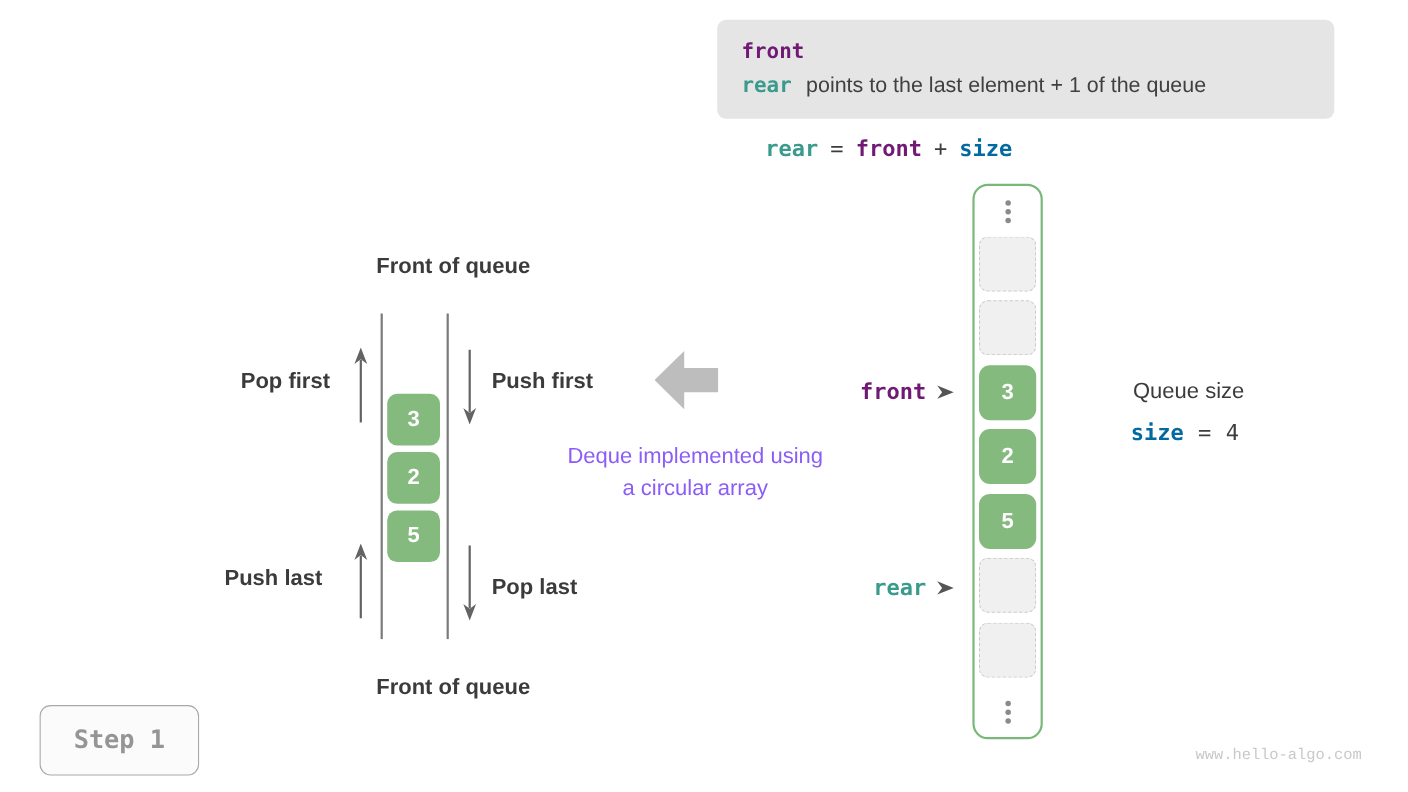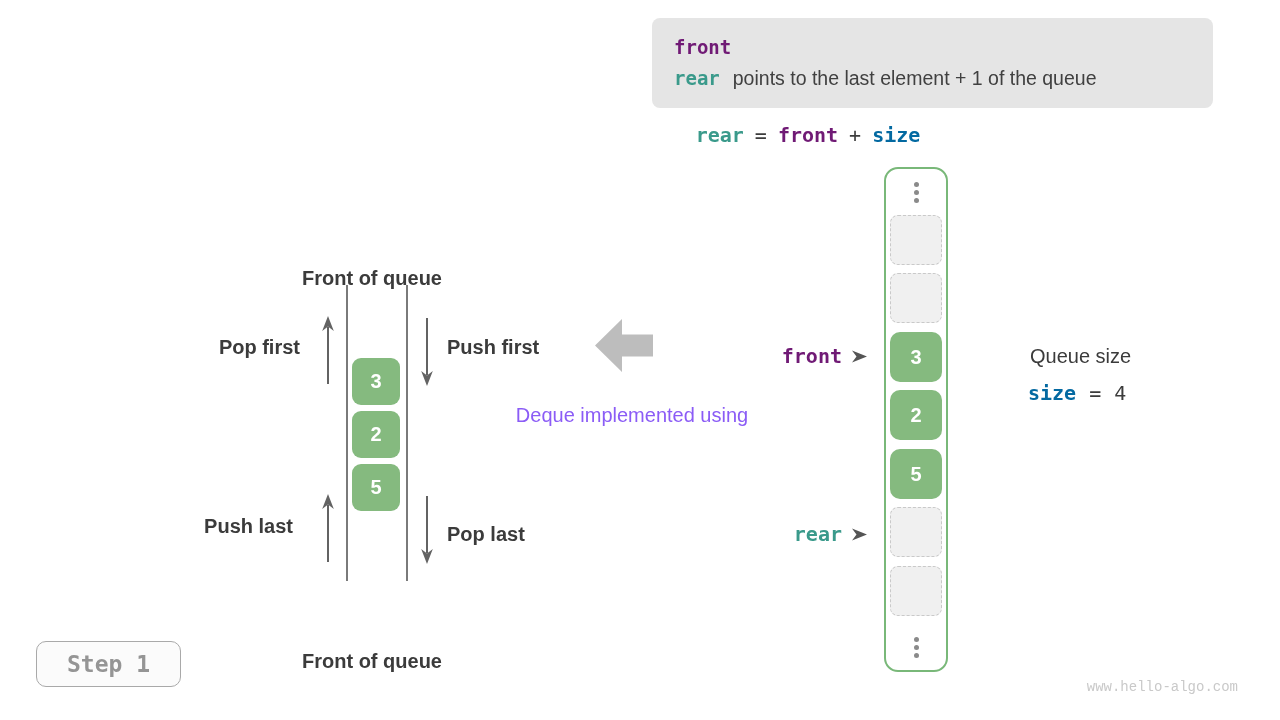--- a/index.html
+++ b/index.html
@@ -43,21 +43,21 @@
   .info-text { font-size: 19.5px; color: #404040; }
 
   
   .equation {
     left: 652px; top: 123px; width: 312px;
     display: flex; justify-content: center; align-items: baseline; gap: 11px;
   }
 
   
   .h-label { font-size: 20px; font-weight: bold; color: #3b3b3b; }
-  .center { text-align: center; margin-top: 36px; }
+  .center { text-align: right; }
   .right { text-align: right; }
 
   .vline { width: 1.5px; background: #7a7a7a; }
 
   .qbox {
     width: 48px; height: 47px; border-radius: 9px;
     background: #85ba7f; color: #ffffff;
     font-size: 20px; font-weight: bold;
     display: flex; align-items: center; justify-content: center;
   }
@@ -97,21 +97,21 @@
     left: 762px; width: 106px; height: 24px;
     display: flex; justify-content: flex-end; align-items: center; gap: 9px;
   }
 
   
   .qs-title { left: 1030px; top: 345px; font-size: 20px; color: #3b3b3b; }
   .qs-eq { left: 1028px; top: 381px; display: flex; align-items: baseline; gap: 13px; }
 
   
   .step-badge {
-    left: 36px; top: 641px; width: 145px; height: 46px;
+    left: 36px; top: 641px; width: 145px; height: 64px;
     background: #fbfbfb; border: 1.5px solid #a9a9a9; border-radius: 10px;
     display: flex; align-items: center; justify-content: center;
     font-family: "DejaVu Sans Mono", monospace; font-weight: bold;
     font-size: 23px; color: #959595;
   }
 
   
   .watermark {
     left: 1038px; top: 679px; width: 200px; text-align: right;
     font-family: Liberation Mono, monospace;
@@ -183,20 +183,21 @@
   <div class="abs h-label center" style="left:262px; top:614px; width:220px;">Front of queue</div>
 
   <span class="abs" style="left:595px; top:317px;">
     <svg width="58" height="57" viewBox="0 0 58 57">
       <path d="M0 28.5 L27 2 L27 17.5 L58 17.5 L58 39.5 L27 39.5 L27 55 Z" fill="#bdbdbd"></path>
     </svg>
   </span>
 
   <div class="abs caption">
     <div>Deque implemented using</div>
+    <div>a circular array</div>
   </div>
 
   <div class="abs array-frame"></div>
 
   <div class="abs ellipsis" style="top:178px;">
       <i></i>
       <i></i>
       <i></i>
     </div>
   <div class="abs cell-empty" style="top:215px;"></div>

